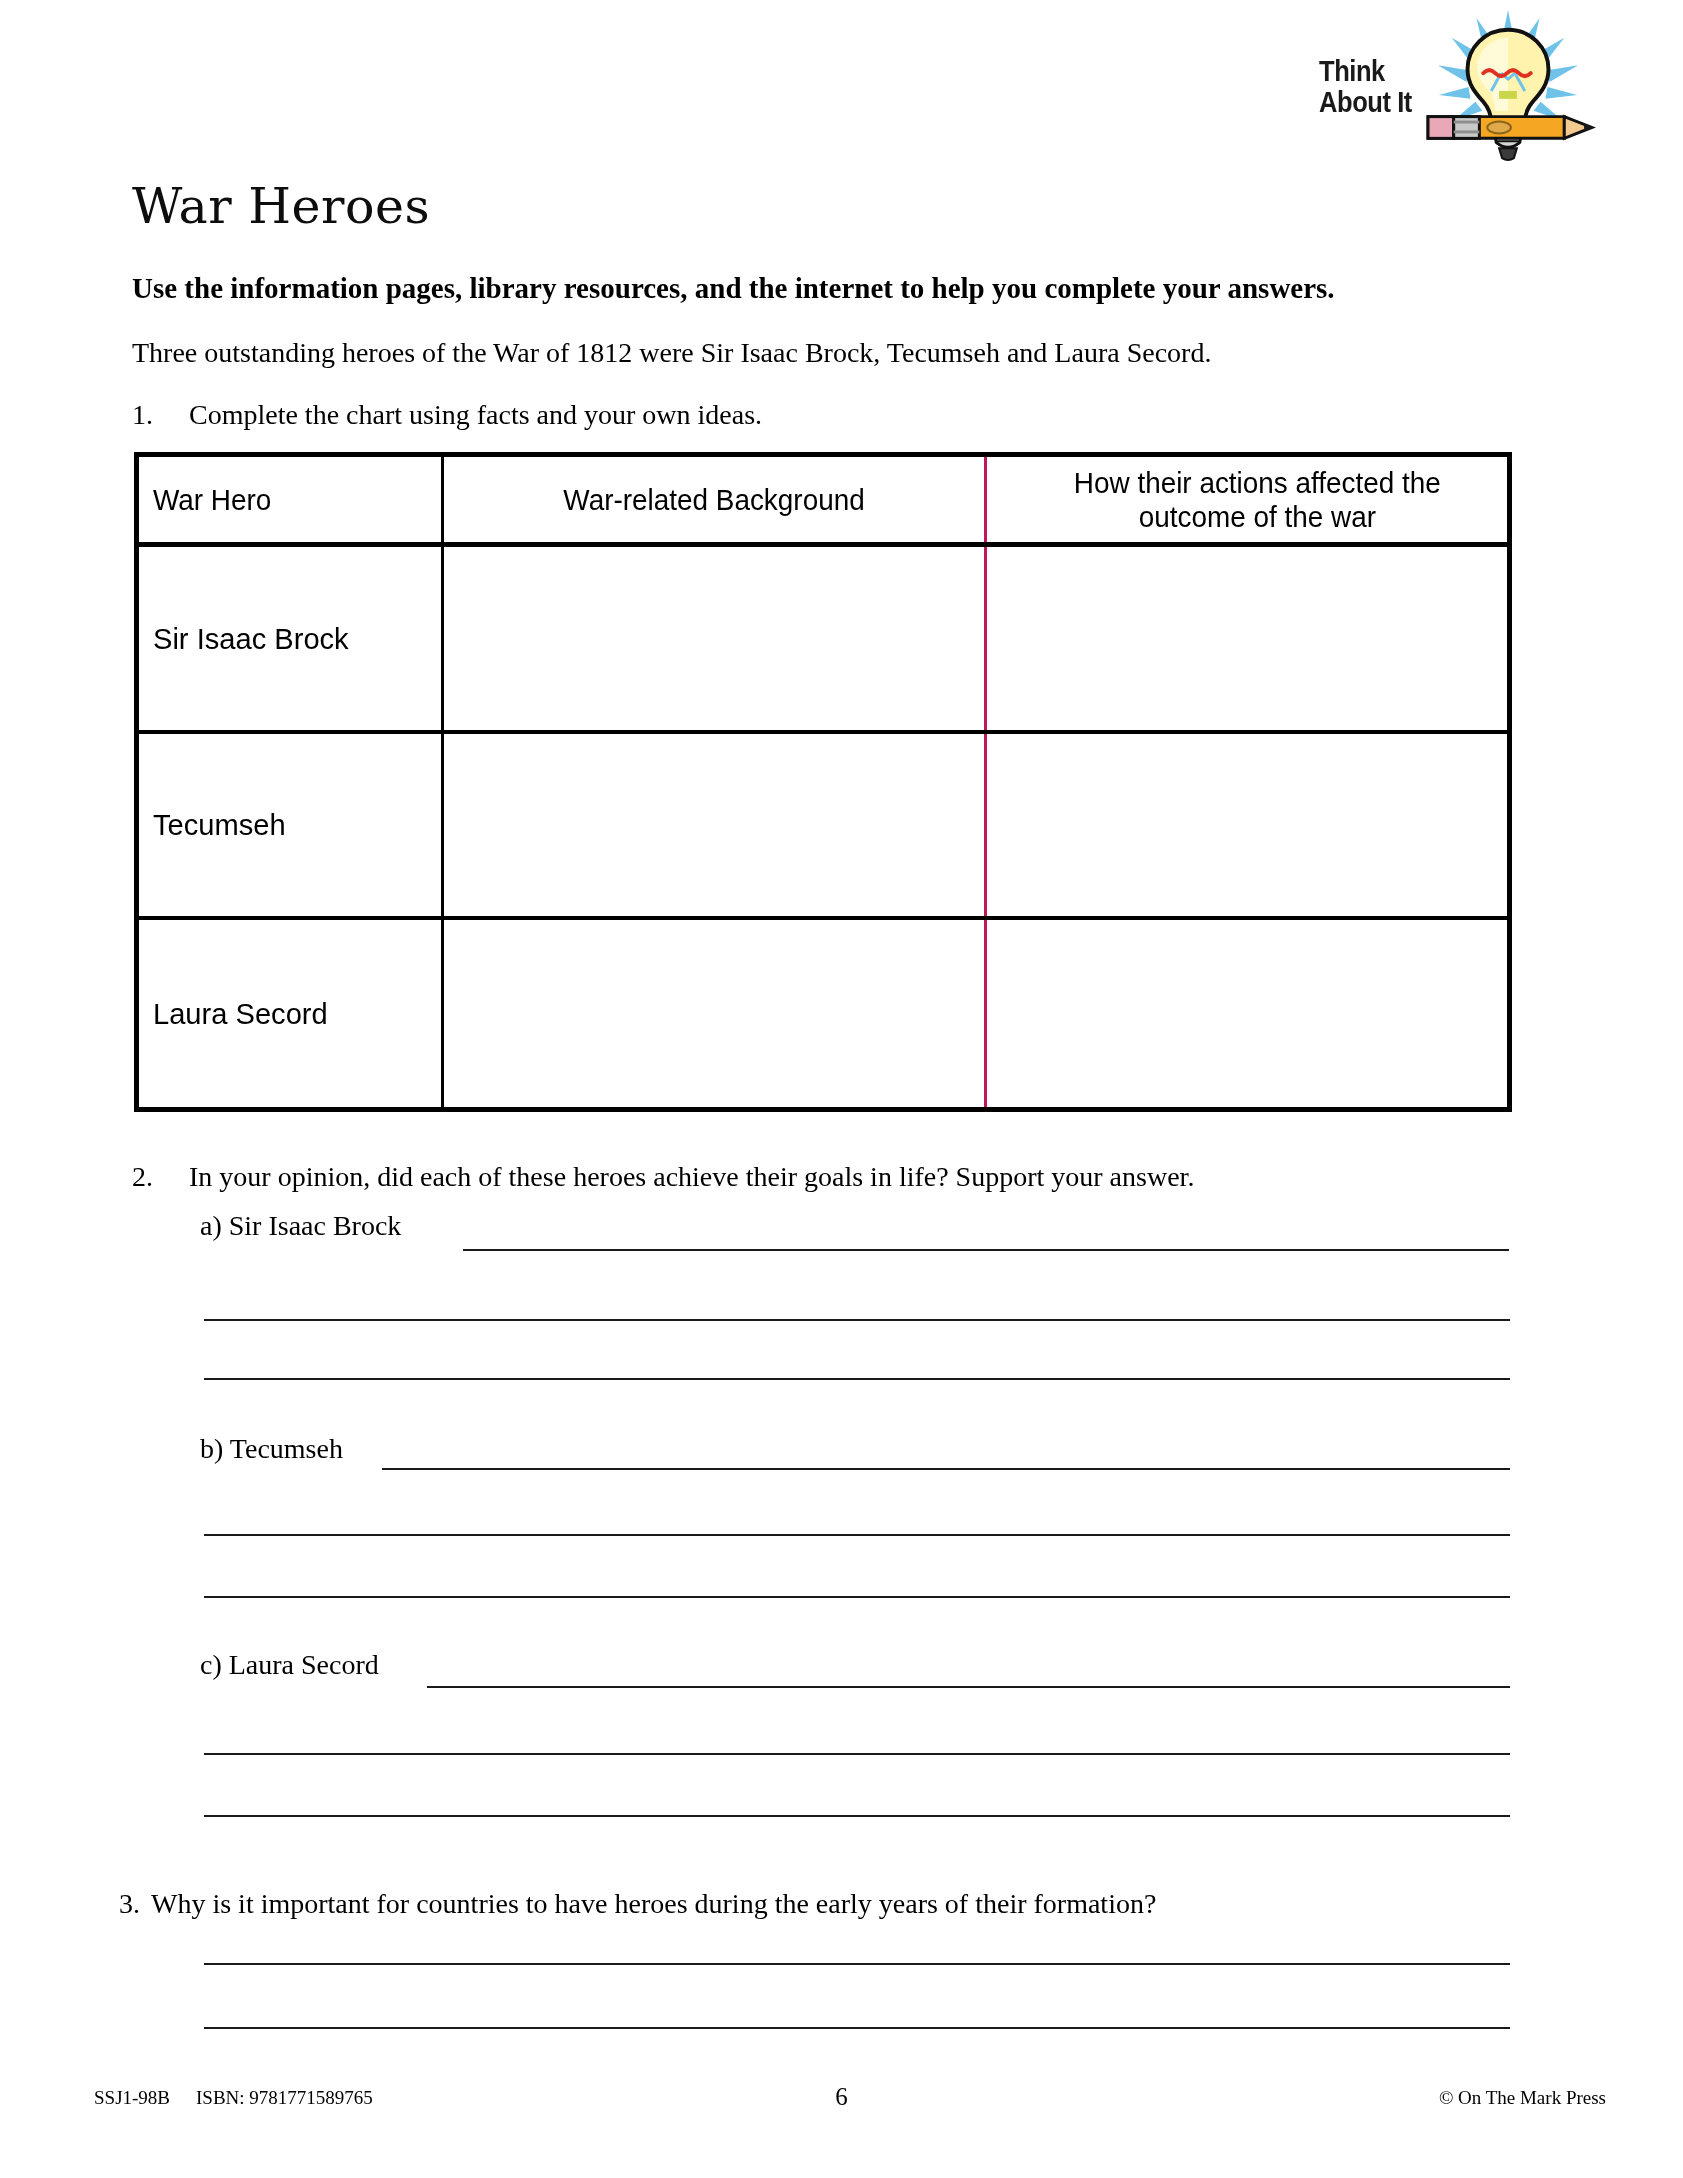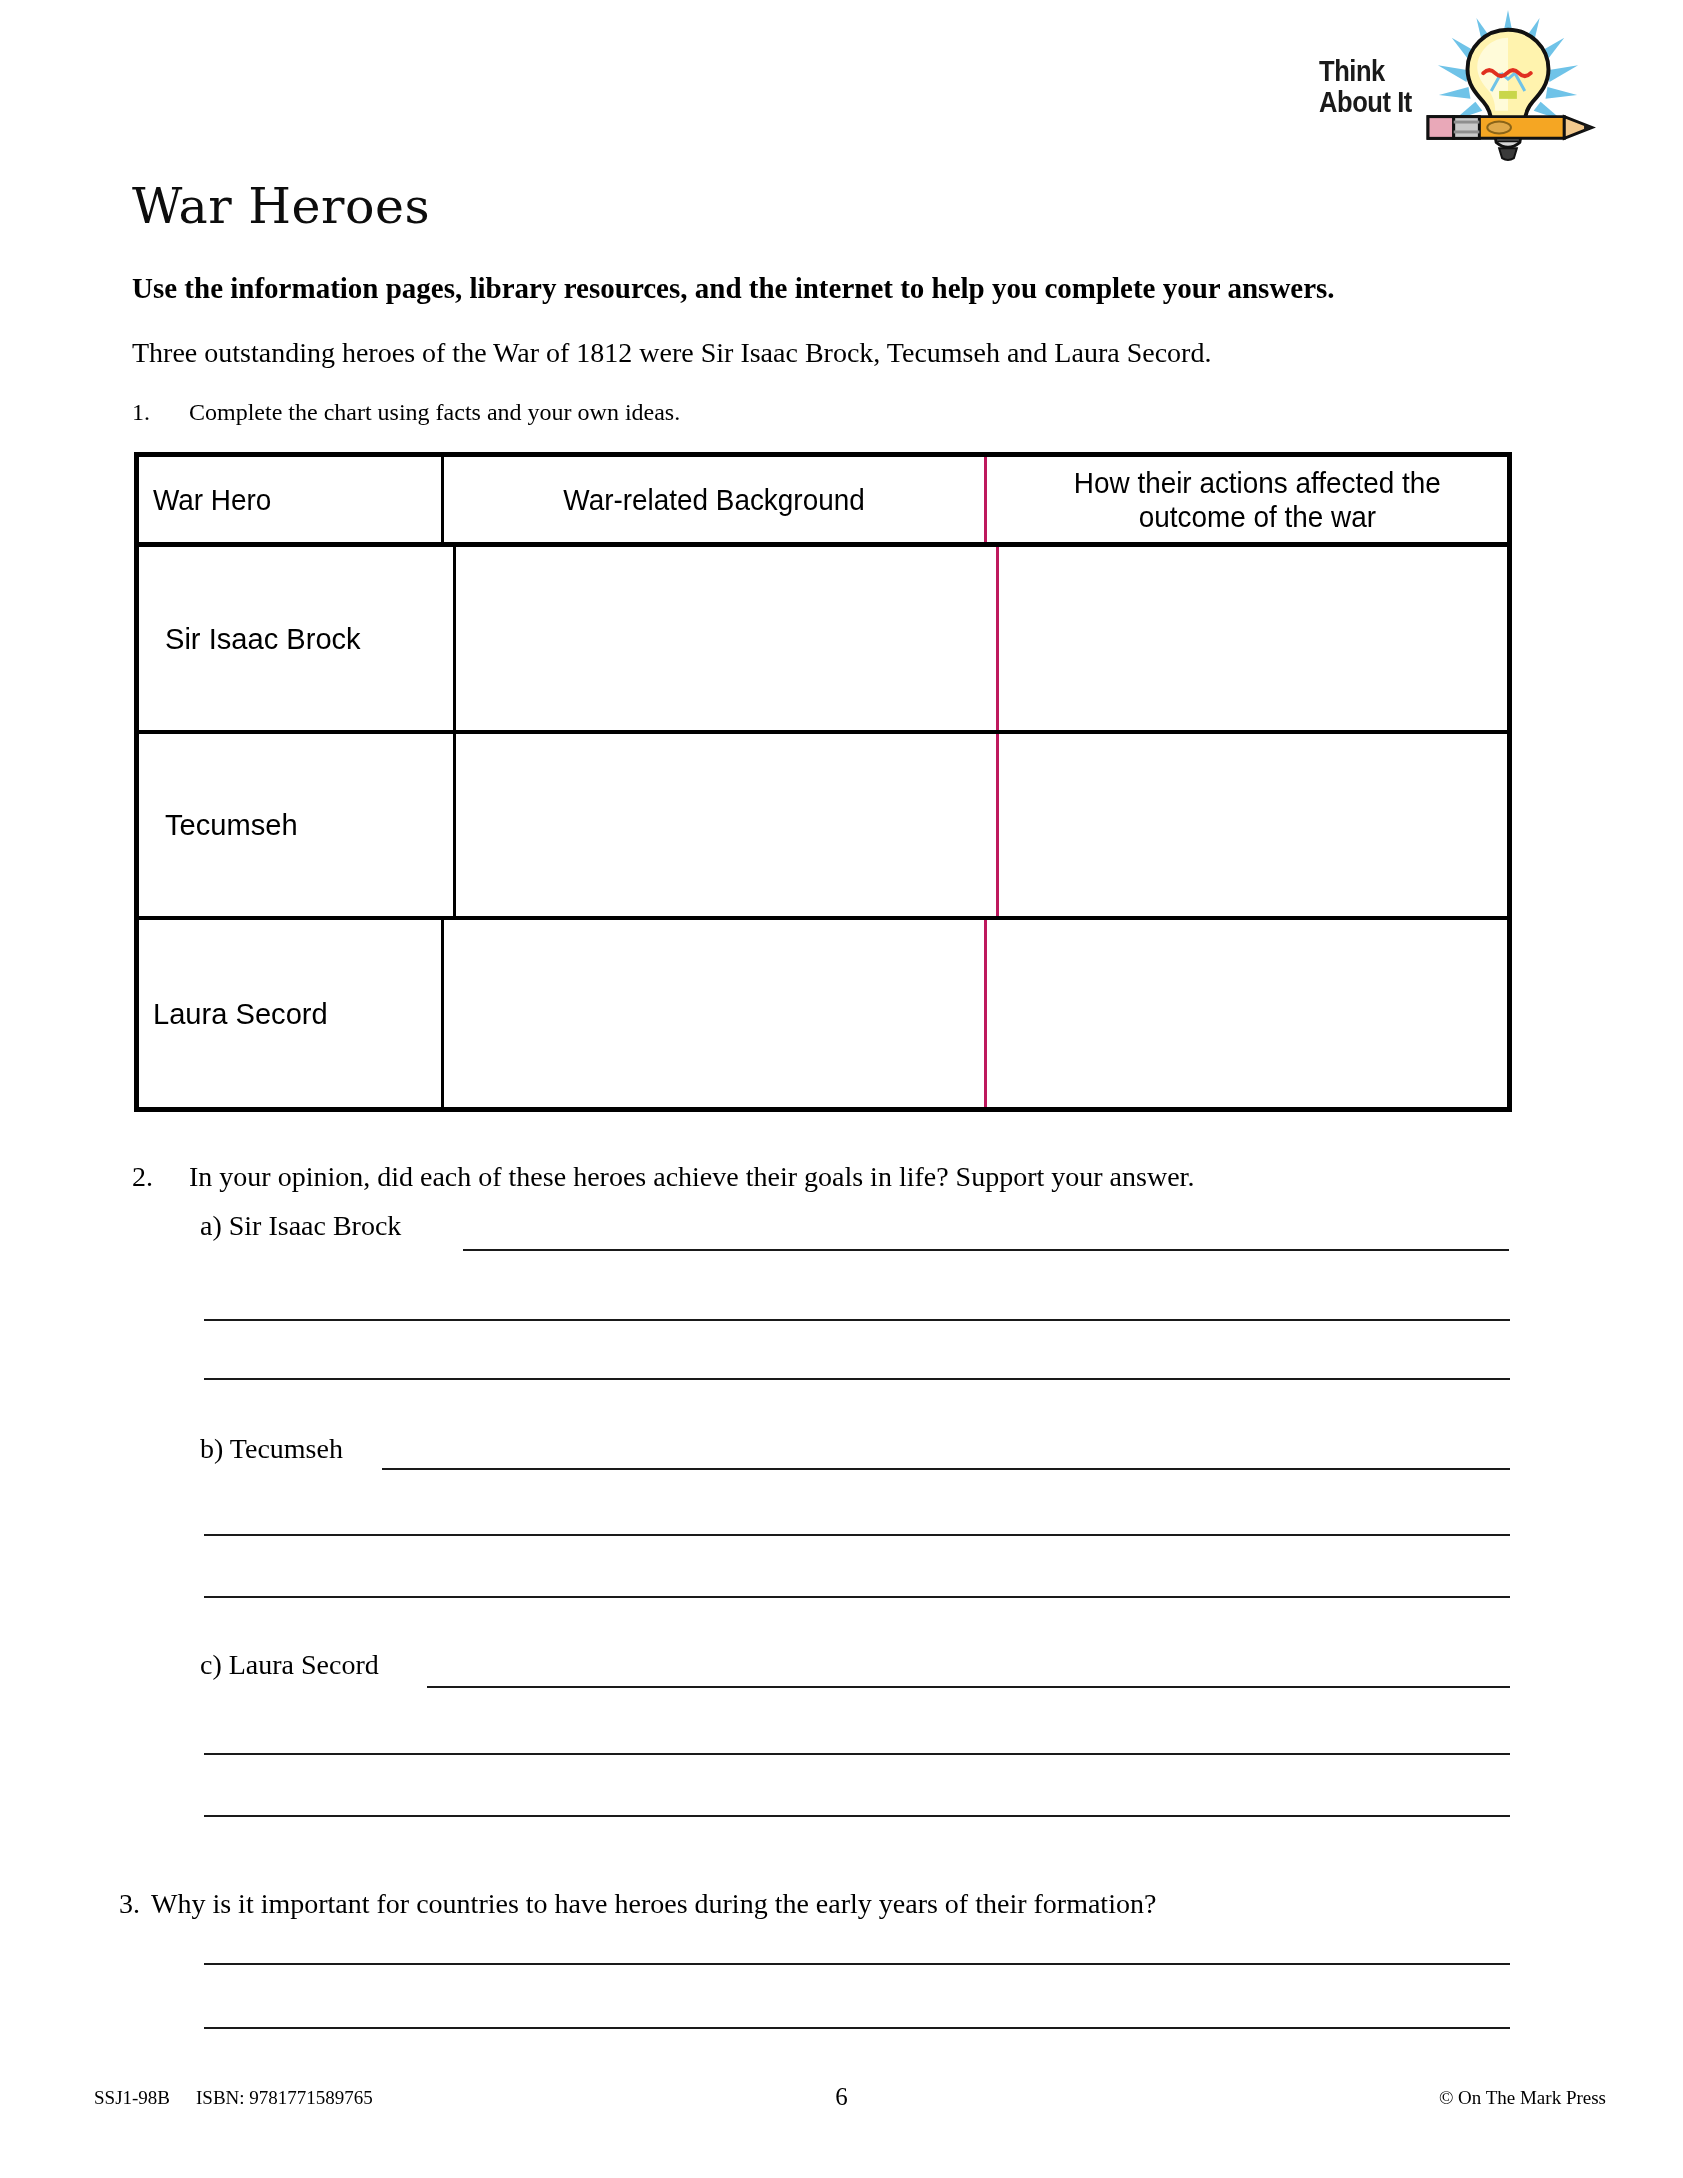--- a/index.html
+++ b/index.html
@@ -78,21 +78,21 @@
     top: 337px;
     font-family: "Liberation Serif", serif;
     font-size: 28px;
     white-space: nowrap;
   }
   .q1-line {
     position: absolute;
     left: 132px;
     top: 399px;
     font-family: "Liberation Serif", serif;
-    font-size: 24px;
+    font-size: 28px;
     white-space: nowrap;
   }
   .q1-num { display: inline-block; width: 57px; }
 
   
   .chart {
     position: absolute;
     left: 134px;
     top: 452px;
     width: 1378px;
@@ -101,21 +101,21 @@
     box-sizing: border-box;
     display: flex;
     flex-direction: column;
   }
   .chart-row {
     display: flex;
     box-sizing: border-box;
   }
   .chart-row.head { height: 91px; border-bottom: 5px solid #000; }
   .chart-row.body { height: 188px; }
-  .chart-row.body.sep { border-bottom: 4px solid #000; padding-left: 12px; }
+  .chart-row.body.sep { border-bottom: 4px solid #000; }
   .cell {
     box-sizing: border-box;
     display: flex;
     align-items: center;
     padding: 0 14px;
     font-family: "Liberation Sans", sans-serif;
   }
   .cell.c1 { width: 305px; border-right: 3px solid #000; }
   .cell.c2 { width: 543px; border-right: 3px solid #be185d; justify-content: center; }
   .cell.c3 { flex: 1; justify-content: center; margin-left: 20px; }

